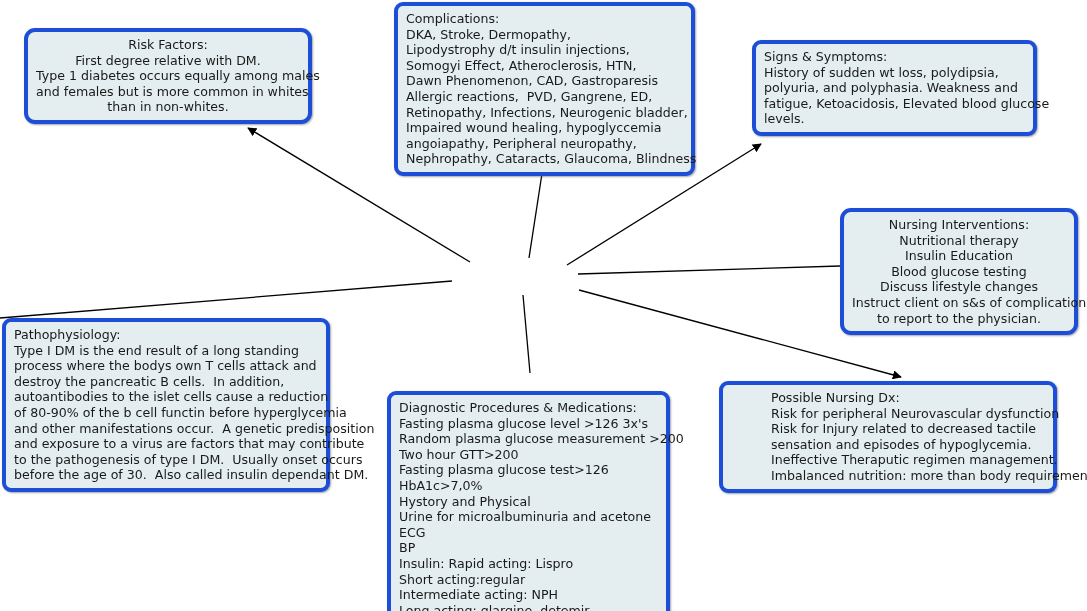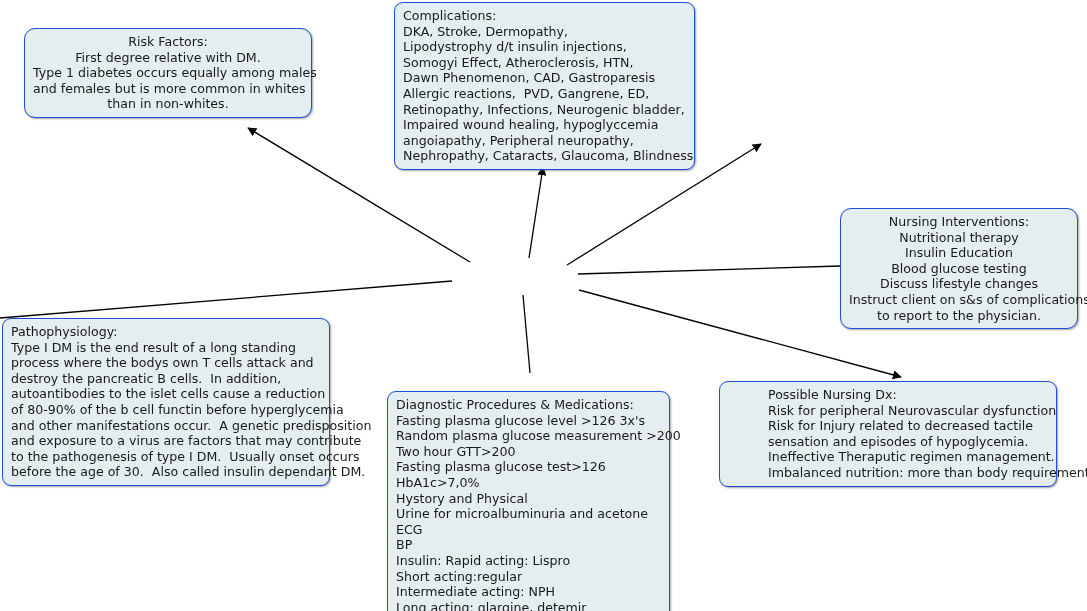--- a/index.html
+++ b/index.html
@@ -24,21 +24,21 @@
     position: absolute;
     left: 0; top: 0;
     width: 1087px;
     height: 611px;
     pointer-events: none;
   }
   .node {
     position: absolute;
     box-sizing: border-box;
     background: #e4eef0;
-    border: 1px solid #1d4ed8;
+    border: 4px solid #1d4ed8;
     border-radius: 9px;
     box-shadow: 1px 1px 2px rgba(90,90,90,0.55);
     font-size: 12.6px;
     line-height: 15.6px;
     color: #1a1a1a;
     white-space: pre;
     padding: 5px 8px;
     z-index: 2;
   }
   .node.center {
@@ -98,20 +98,25 @@
 DKA, Stroke, Dermopathy,
 Lipodystrophy d/t insulin injections,
 Somogyi Effect, Atheroclerosis, HTN,
 Dawn Phenomenon, CAD, Gastroparesis
 Allergic reactions,  PVD, Gangrene, ED,
 Retinopathy, Infections, Neurogenic bladder,
 Impaired wound healing, hypoglyccemia
 angoiapathy, Peripheral neuropathy,
 Nephropathy, Cataracts, Glaucoma, Blindness</div>
 
+  <div class="node align-left" id="node-signs-symptoms">Signs &amp; Symptoms:
+History of sudden wt loss, polydipsia,
+polyuria, and polyphasia. Weakness and
+fatigue, Ketoacidosis, Elevated blood glucose
+levels.</div>
 
   <div class="node align-center" id="node-nursing-interv">Nursing Interventions:
 Nutritional therapy
 Insulin Education
 Blood glucose testing
 Discuss lifestyle changes
 Instruct client on s&amp;s of complications
 to report to the physician.</div>
 
   <div class="node align-left" id="node-pathophysiology">Pathophysiology:

